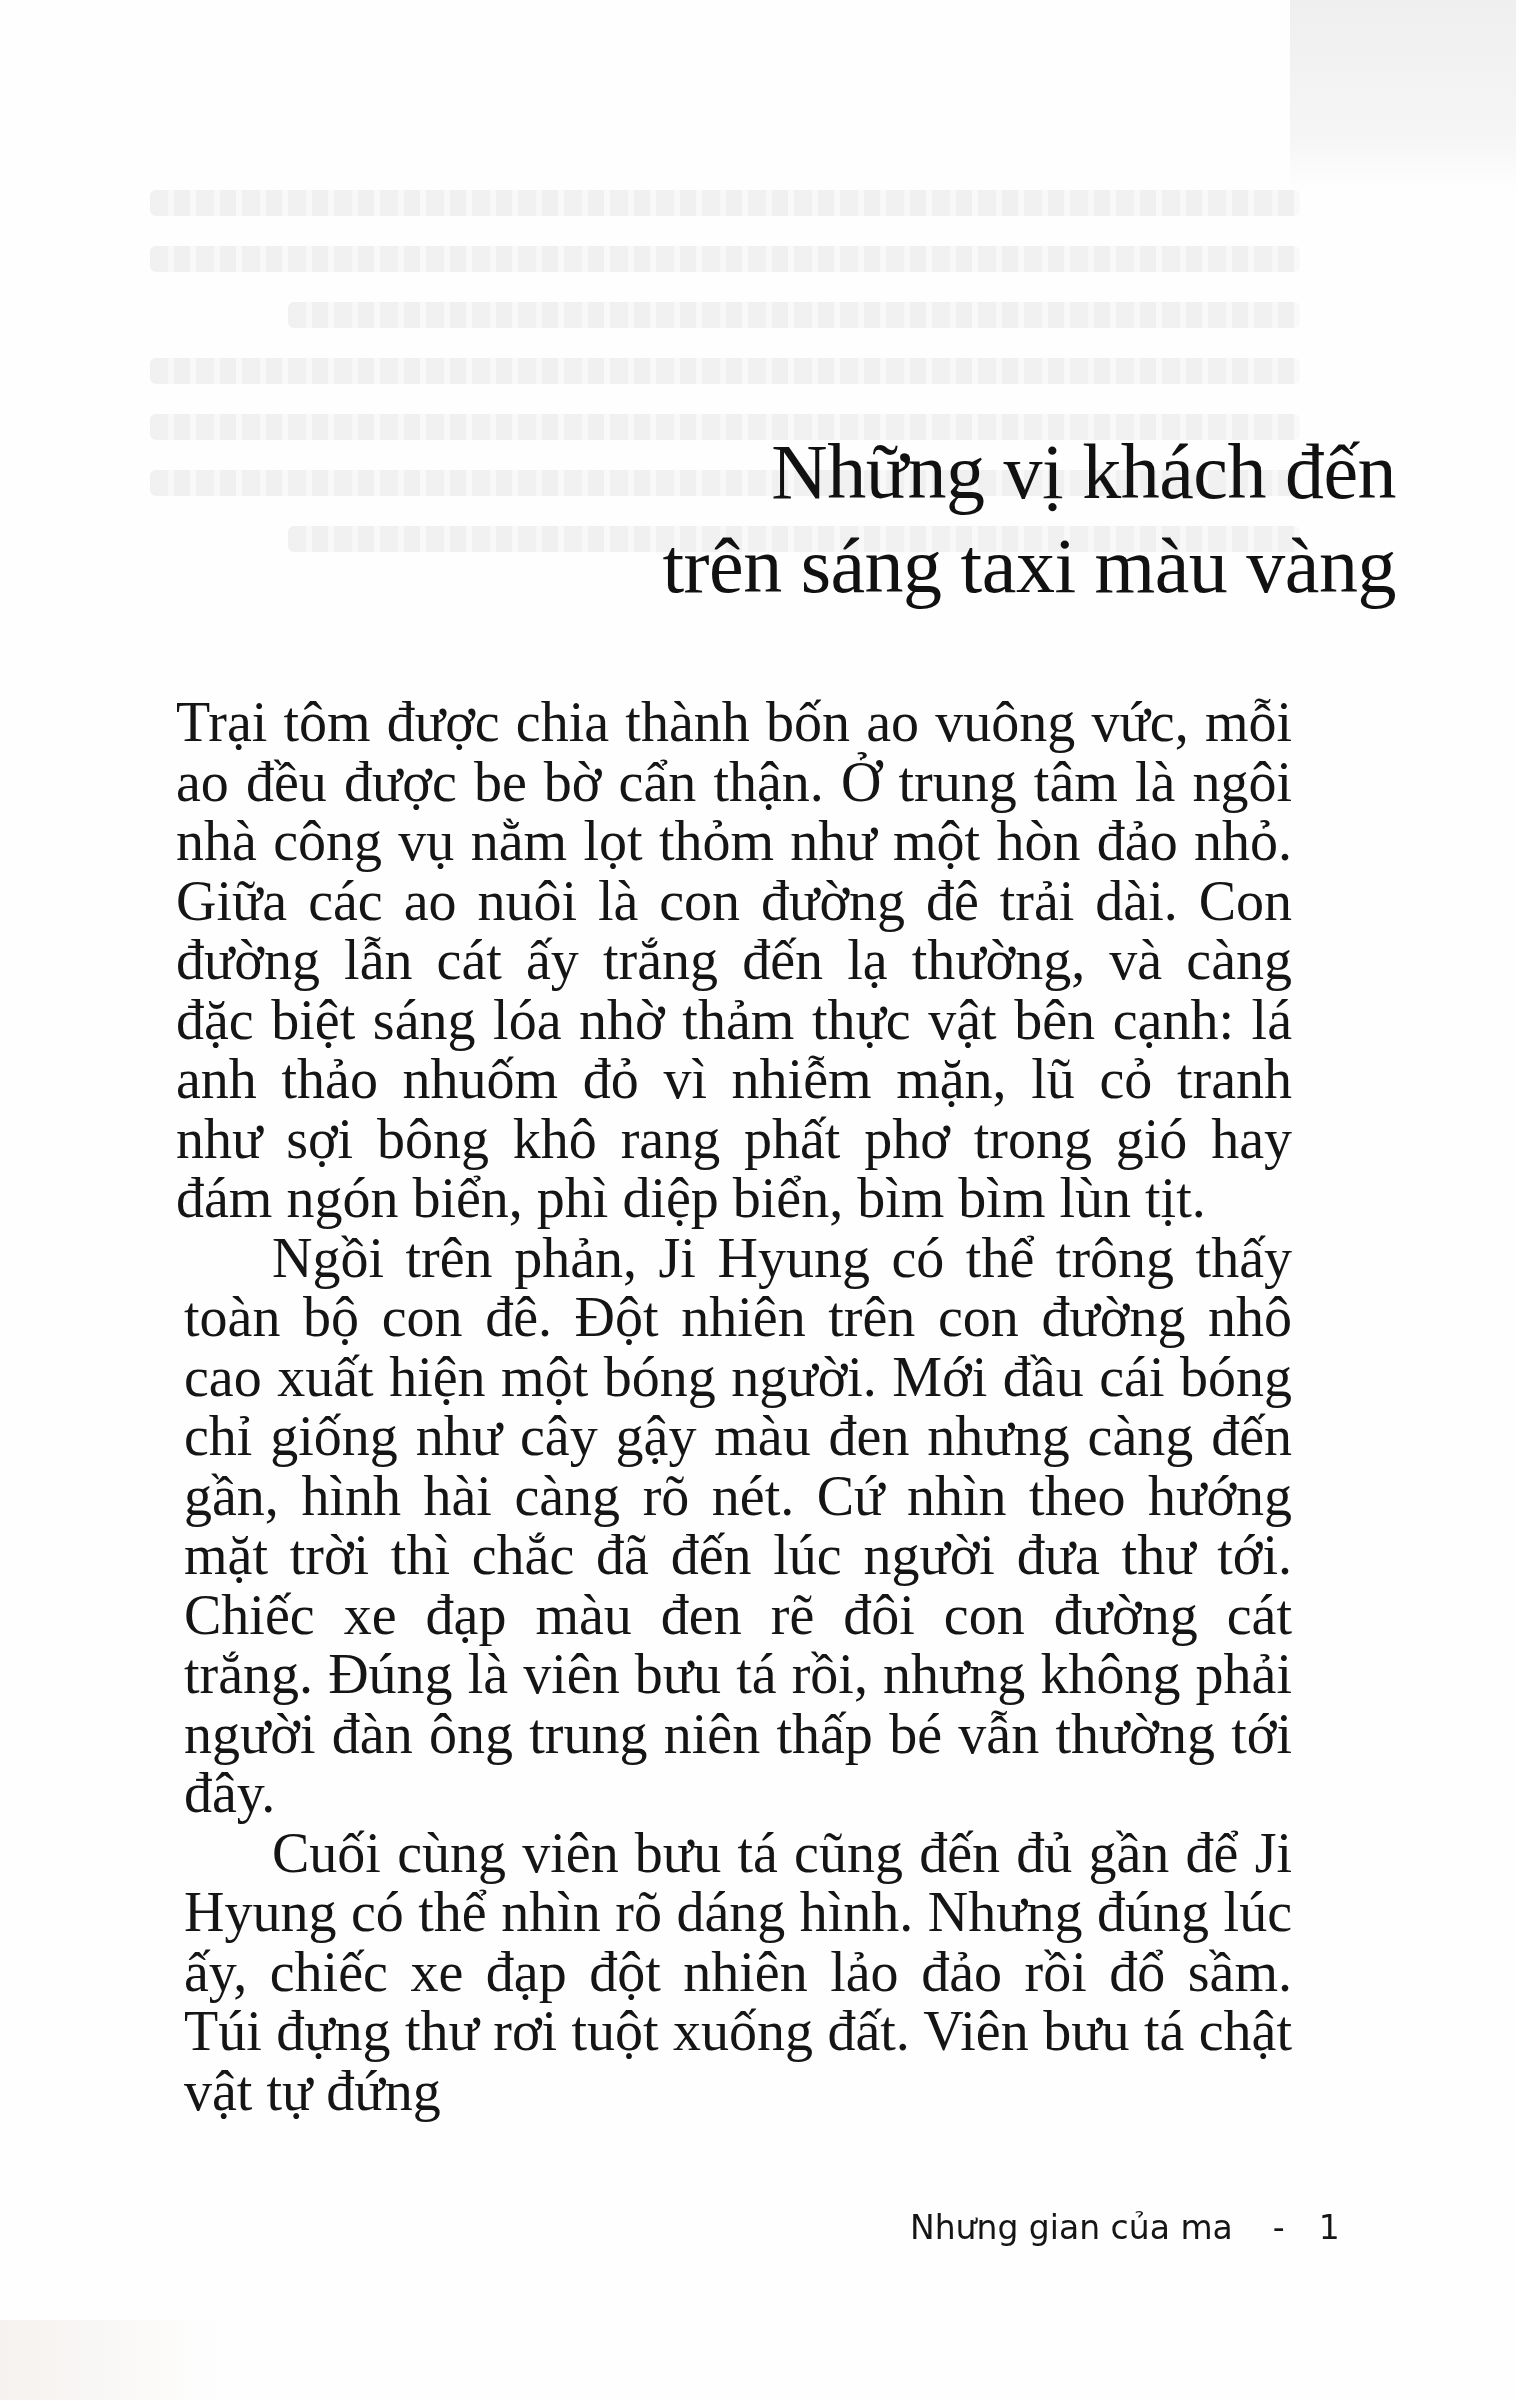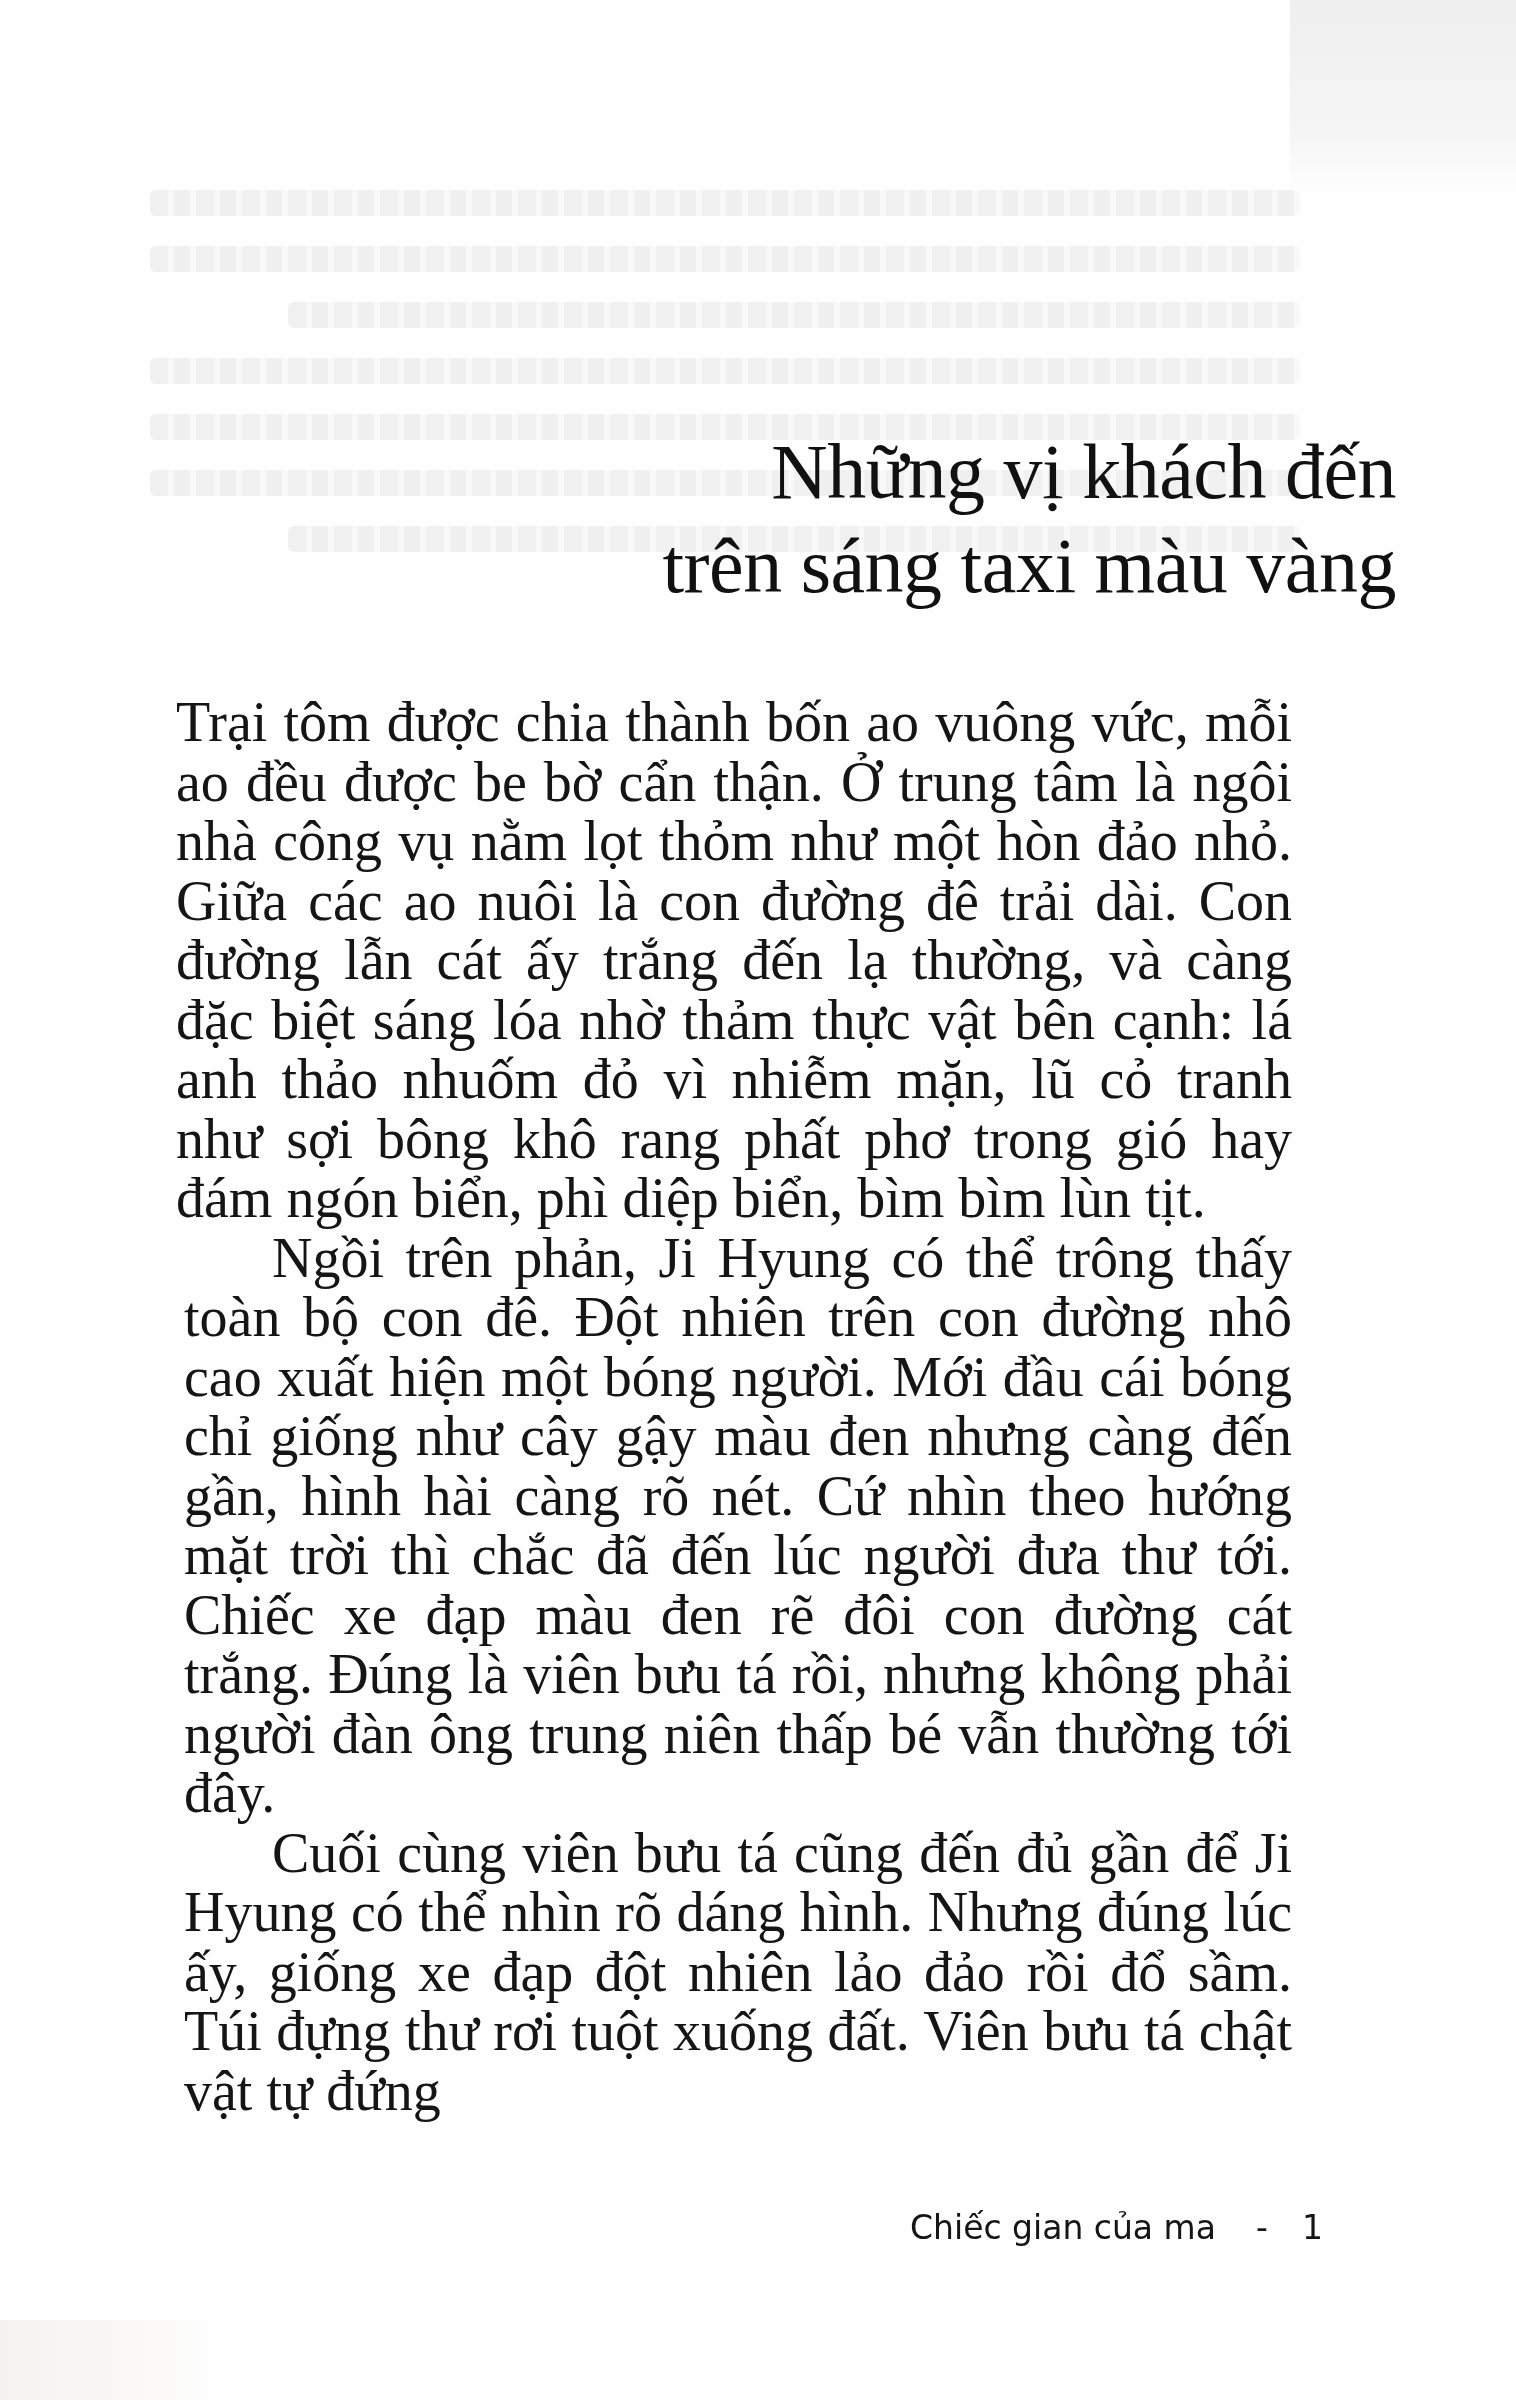--- a/index.html
+++ b/index.html
@@ -105,21 +105,21 @@
   </div>
 
   <h1 class="chapter-title">
     <span>Những vị khách đến</span><br>
     <span>trên sáng taxi màu vàng</span>
   </h1>
 
   <div class="body-text">
     <p>Trại tôm được chia thành bốn ao vuông vức, mỗi ao đều được be bờ cẩn thận. Ở trung tâm là ngôi nhà công vụ nằm lọt thỏm như một hòn đảo nhỏ. Giữa các ao nuôi là con đường đê trải dài. Con đường lẫn cát ấy trắng đến lạ thường, và càng đặc biệt sáng lóa nhờ thảm thực vật bên cạnh: lá anh thảo nhuốm đỏ vì nhiễm mặn, lũ cỏ tranh như sợi bông khô rang phất phơ trong gió hay đám ngón biển, phì diệp biển, bìm bìm lùn tịt.</p>
     <p class="indent">Ngồi trên phản, Ji Hyung có thể trông thấy toàn bộ con đê. Đột nhiên trên con đường nhô cao xuất hiện một bóng người. Mới đầu cái bóng chỉ giống như cây gậy màu đen nhưng càng đến gần, hình hài càng rõ nét. Cứ nhìn theo hướng mặt trời thì chắc đã đến lúc người đưa thư tới. Chiếc xe đạp màu đen rẽ đôi con đường cát trắng. Đúng là viên bưu tá rồi, nhưng không phải người đàn ông trung niên thấp bé vẫn thường tới đây.</p>
-    <p class="indent">Cuối cùng viên bưu tá cũng đến đủ gần để Ji Hyung có thể nhìn rõ dáng hình. Nhưng đúng lúc ấy, giống xe đạp đột nhiên lảo đảo rồi đổ sầm. Túi đựng thư rơi tuột xuống đất. Viên bưu tá chật vật tự đứng</p>
+    <p class="indent">Cuối cùng viên bưu tá cũng đến đủ gần để Ji Hyung có thể nhìn rõ dáng hình. Nhưng đúng lúc ấy, chiếc xe đạp đột nhiên lảo đảo rồi đổ sầm. Túi đựng thư rơi tuột xuống đất. Viên bưu tá chật vật tự đứng</p>
   </div>
 
   <div class="footer">
-    <span>Chiếc gian của ma</span>
+    <span>Nhưng gian của ma</span>
     <span class="sep">-</span>
     <span>1</span>
   </div>
 </div>
 
 </body></html>

